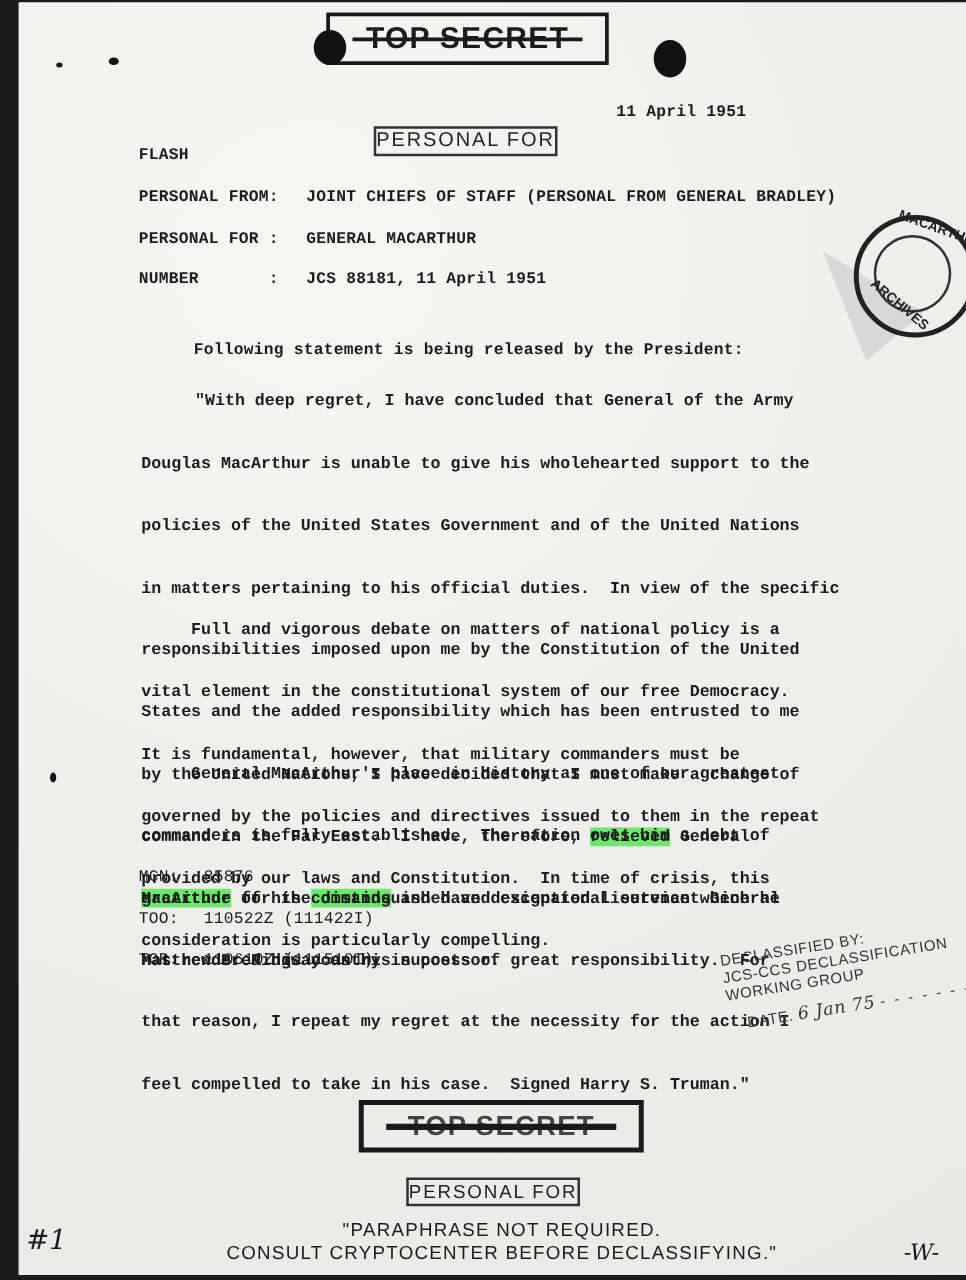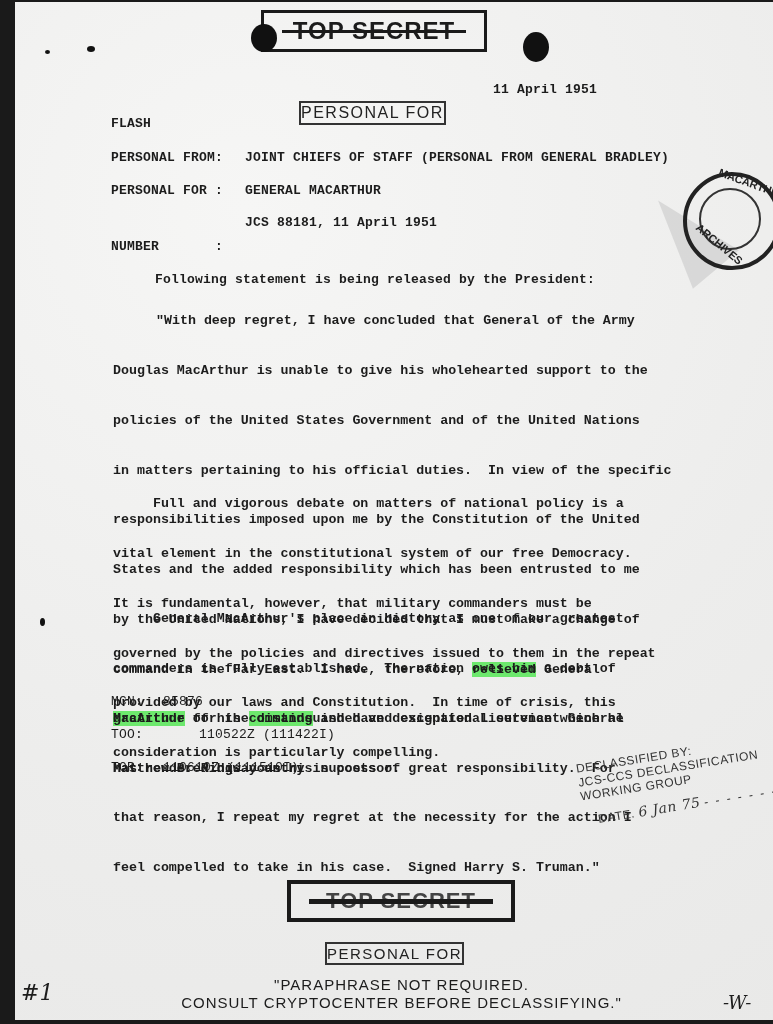--- a/index.html
+++ b/index.html
@@ -71,21 +71,21 @@
   <div class="pf-box" style="left:284px;top:99px;">PERSONAL FOR</div>
 
   <div class="line" style="left:96px;top:114px;">FLASH</div>
 
   <div class="line" style="left:96px;top:148px;">PERSONAL FROM:</div>
   <div class="line" style="left:230px;top:148px;text-align:right;">JOINT CHIEFS OF STAFF (PERSONAL FROM GENERAL BRADLEY)</div>
 
   <div class="line" style="left:96px;top:181px;">PERSONAL FOR :</div>
   <div class="line" style="left:230px;top:181px;">GENERAL MACARTHUR</div>
 
-  <div class="line" style="left:96px;top:213px;margin-top:24px;">NUMBER       :</div>
+  <div class="line" style="left:96px;top:213px;">NUMBER       :</div>
   <div class="line" style="left:230px;top:213px;">JCS 88181, 11 April 1951</div>
 
   <div class="triangle"></div>
   <div class="archives">
     <div class="inner"></div>
     <span class="t1" style="left:30px;top:2px;transform:rotate(20deg);">MACARTHUR</span>
     <span class="t1" style="left:4px;top:62px;transform:rotate(40deg);">ARCHIVES</span>
   </div>
 
   <div class="line" style="left:140px;top:246px;margin-top:24px;">Following statement is being released by the President:</div>
@@ -117,21 +117,21 @@
     <div>commanders is fully established.  The nation owes him a debt of</div>
     <div>gratitude for the distinguished and exceptional service which he</div>
     <div>has rendered his country in posts of great responsibility.  For</div>
     <div>that reason, I repeat my regret at the necessity for the action I</div>
     <div>feel compelled to take in his case.  Signed Harry S. Truman."</div>
   </div>
 
   <div class="line" style="left:96px;top:692px;font-weight:normal;">MCN:</div>
   <div class="line" style="left:148px;top:692px;font-weight:normal;">85876</div>
   <div class="line" style="left:96px;top:725px;font-weight:normal;">TOO:</div>
-  <div class="line" style="left:148px;top:725px;font-weight:normal;margin-left:36px;">110522Z (111422I)</div>
+  <div class="line" style="left:148px;top:725px;font-weight:normal;">110522Z (111422I)</div>
   <div class="line" style="left:96px;top:758px;font-weight:normal;">TOR:</div>
   <div class="line" style="left:148px;top:758px;font-weight:normal;">110610Z (111510I)</div>
 
   <div class="declass">
     <div>DECLASSIFIED BY:</div>
     <div>JCS-CCS DECLASSIFICATION</div>
     <div>WORKING GROUP</div>
     <div style="margin-top:10px;margin-left:14px;">
       <span>DATE.</span>
       <span style="font-family:'DejaVu Serif',serif;font-style:italic;font-size:14px;">6 Jan 75</span>

